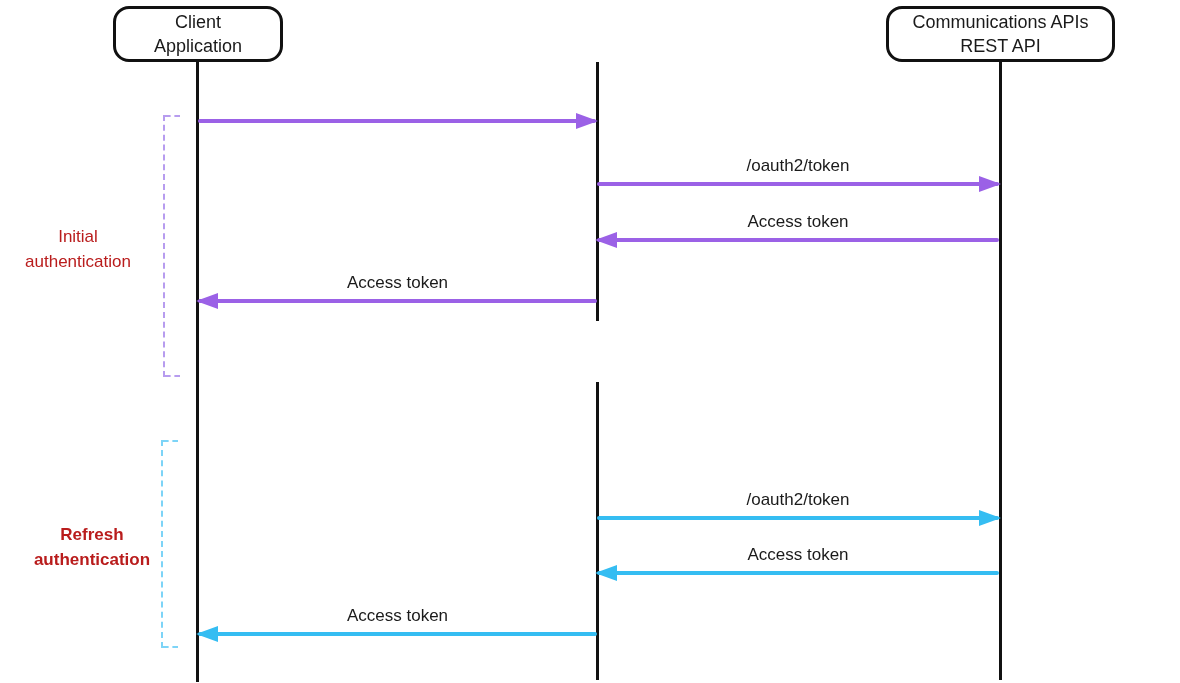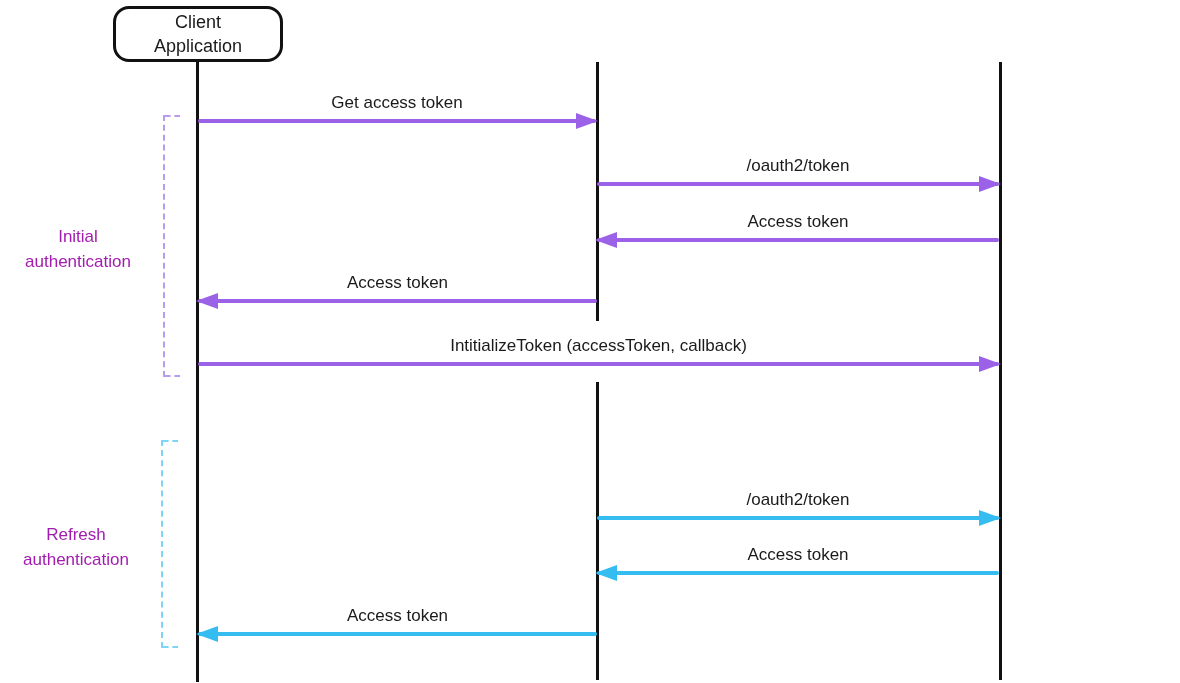--- a/index.html
+++ b/index.html
@@ -72,21 +72,21 @@
   }
   .purple-b { color: #b79cef; }
   .blue-b   { color: #7dd4f7; }
 
   .section-label {
     position: absolute;
     font-size: 17px;
     line-height: 25px;
     text-align: center;
     white-space: pre-line;
-    color: #a21caf;
+    color: #b91c1c;
   }
 
   
   .msg {
     position: absolute;
     height: 34px;
     z-index: 2;
   }
   .purple { color: #9b61e6; }
   .blue   { color: #35bdf2; }
@@ -134,31 +134,34 @@
 
   <div class="lifeline" style="left:196px; top:62px; height:620px;"></div>
   <div class="lifeline" style="left:596px; top:62px; height:259px;"></div>
   <div class="lifeline" style="left:596px; top:382px; height:298px;"></div>
   <div class="lifeline" style="left:999px; top:62px; height:618px;"></div>
 
   <div class="actor" style="left:113px; width:170px;">
     <span class="actor-label">Client
 Application</span>
   </div>
+  <div class="actor" style="left:886px; width:229px;">
+    <span class="actor-label">Communications APIs
+REST API</span>
+  </div>
 
   <div class="bracket purple-b" style="left:163px; top:115px; height:262px;"></div>
   <div class="section-label" style="left:6px; top:224px; width:144px;">Initial
 authentication</div>
 
   <div class="bracket blue-b" style="left:161px; top:440px; height:208px;"></div>
-  <div class="section-label" style="left:4px; top:522px; width:144px;">Refresh
+  <div class="section-label" style="left:20px; top:522px; width:144px;font-weight:bold;">Refresh
 authentication</div>
 
   <div class="msg purple right" style="left:198px; top:89px; width:398px;">
-    <div class="msg-label">Get access token</div>
     <div class="msg-line"></div>
     <div class="msg-head"></div>
   </div>
 
   <div class="msg purple right" style="left:597px; top:152px; width:402px;">
     <div class="msg-label">/oauth2/token</div>
     <div class="msg-line"></div>
     <div class="msg-head"></div>
   </div>
 
@@ -167,25 +170,20 @@
     <div class="msg-line"></div>
     <div class="msg-head"></div>
   </div>
 
   <div class="msg purple left" style="left:198px; top:269px; width:399px;">
     <div class="msg-label">Access token</div>
     <div class="msg-line"></div>
     <div class="msg-head"></div>
   </div>
 
-  <div class="msg purple right" style="left:198px; top:332px; width:801px;">
-    <div class="msg-label">IntitializeToken (accessToken, callback)</div>
-    <div class="msg-line"></div>
-    <div class="msg-head"></div>
-  </div>
 
 
   <div class="msg blue right" style="left:597px; top:486px; width:402px;">
     <div class="msg-label">/oauth2/token</div>
     <div class="msg-line"></div>
     <div class="msg-head"></div>
   </div>
 
   <div class="msg blue left" style="left:597px; top:541px; width:402px;">
     <div class="msg-label">Access token</div>

